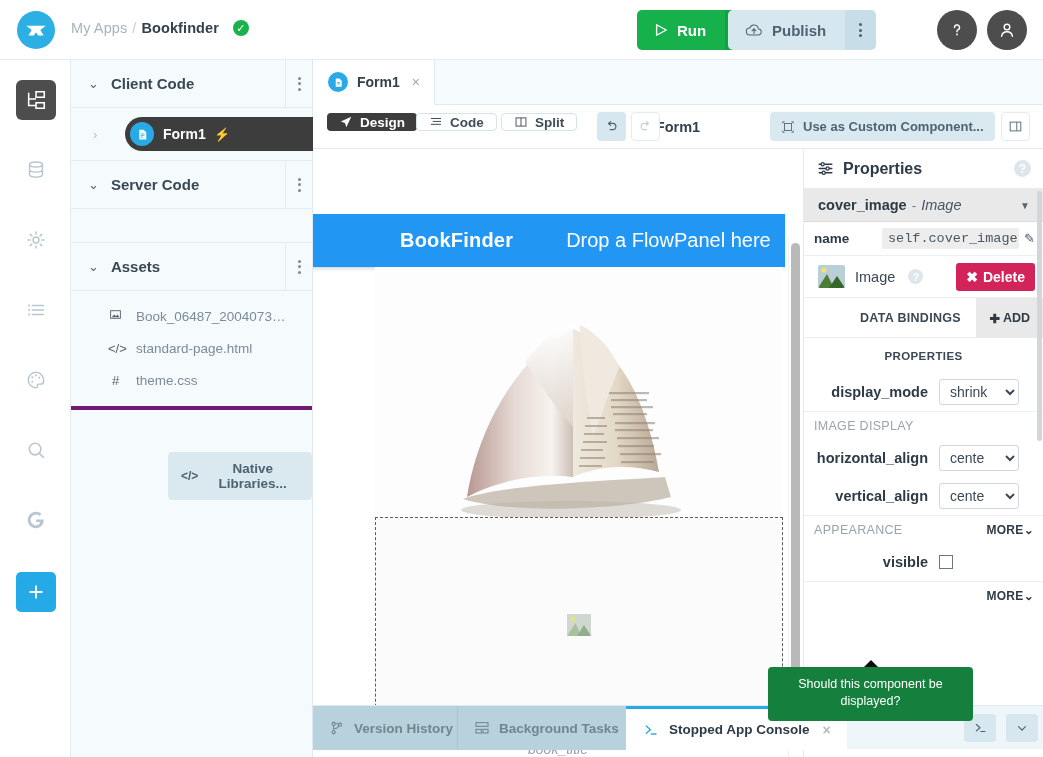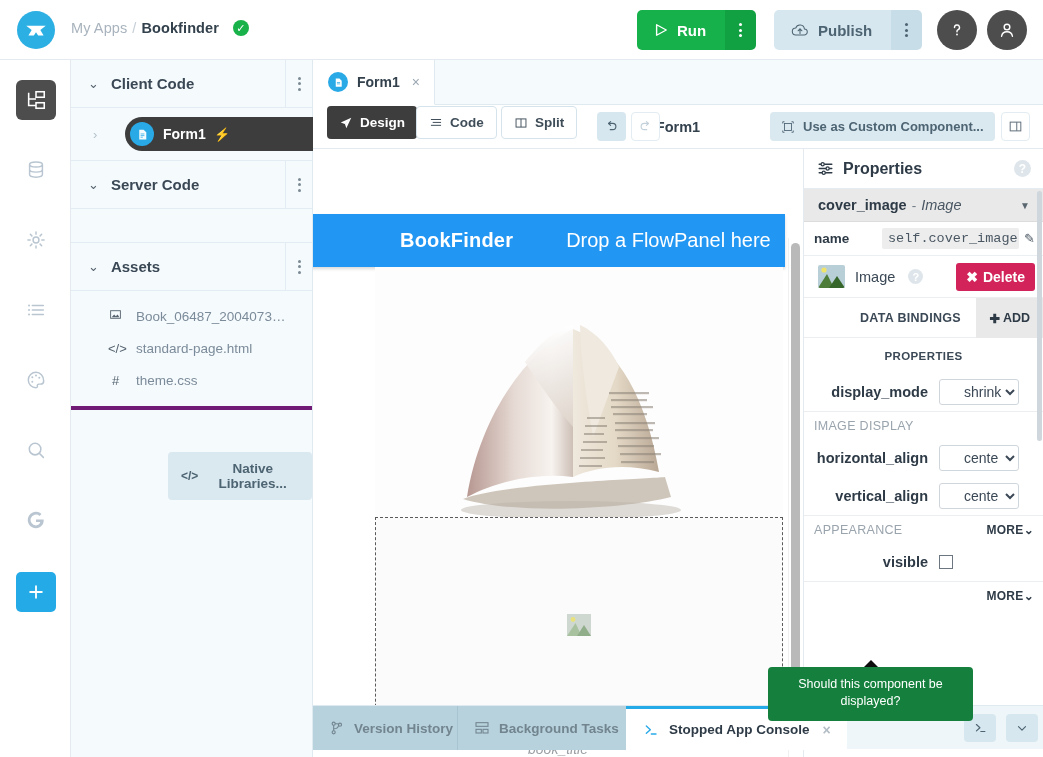--- a/index.html
+++ b/index.html
@@ -46,21 +46,21 @@
   #run-btn {
     background: #17b14b; color: #fff; font-weight: bold; font-size: 15px;
     display: flex; align-items: center; gap: 9px;
     padding: 0 19px 0 17px; border: none; cursor: pointer;
   }
   #run-more {
     background: #11a143; width: 31px; border: none; cursor: pointer;
     display: flex; align-items: center; justify-content: center;
   }
   #publish-group {
-    position: absolute; left: 774px; top: 10px; height: 40px;
+    position: absolute; left: 728px; top: 10px; height: 40px;
     display: flex; border-radius: 5px; overflow: hidden;
   }
   #publish-btn {
     background: #d7e7ef; color: #4d6472; font-weight: bold; font-size: 15px;
     display: flex; align-items: center; gap: 9px;
     padding: 0 19px 0 17px; border: none; cursor: pointer;
   }
   #publish-more {
     background: #c7dde8; width: 31px; border: none; cursor: pointer;
     display: flex; align-items: center; justify-content: center;
@@ -151,21 +151,21 @@
     display: flex; align-items: center; justify-content: center; color: #fff;
   }
   #tab-form1 .tlbl { font-weight: bold; font-size: 14px; color: #33414d; }
   #tab-form1 .tclose { color: #9aa7b2; font-size: 14px; margin-left: 3px; }
 
   #toolbar {
     position: absolute; left: 0; top: 45px; width: 730px; height: 44px;
     background: #ffffff; border-bottom: 1px solid #e4eaef;
   }
   .seg {
-    position: absolute; top: 1px; height: 33px; border-radius: 4px;
+    position: absolute; top: 8px; height: 18px; border-radius: 4px;
     display: flex; align-items: center; gap: 7px; padding: 0 12px;
     font-weight: bold; font-size: 13.5px; cursor: pointer;
   }
   #seg-design { left: 14px; background: #3d3d3d; color: #ffffff; }
   #seg-code   { left: 103px; background: #fff; color: #3f4d59; border: 1px solid #d5e3ec; }
   #seg-split  { left: 188px; background: #fff; color: #3f4d59; border: 1px solid #d5e3ec; }
   .icobtn {
     position: absolute; top: 7px; width: 29px; height: 29px; border-radius: 4px;
     display: flex; align-items: center; justify-content: center; cursor: pointer; font-size: 15px;
   }
@@ -300,21 +300,21 @@
     position: absolute; right: 9px; font-weight: bold; font-size: 12px; color: #2e3b47; cursor: pointer;
   }
   .frow { display: flex; align-items: center; height: 38px; padding-right: 8px; }
   .frow .flabel {
     width: 135px; text-align: right; padding-right: 11px;
     font-weight: bold; font-size: 14.5px; color: #2e3b47;
   }
   .ctrl-wrap { flex: 1; display: flex; align-items: center; }
   .fselect {
     width: 80px; height: 26px; border: 1px solid #cfd6dc; border-radius: 3px;
-    background: #fff; font-size: 14px; color: #3b4855; padding-left: 20px;
+    background: #fff; font-size: 14px; color: #3b4855; padding-left: 6px;
     font-family: "Liberation Sans", sans-serif; cursor: pointer;
   }
   #source-input {
     width: 52px; height: 26px; border: 1px solid #cfd6dc; border-radius: 2px; background: #fff;
   }
   #source-upload {
     width: 22px; height: 22px; border-radius: 50%; background: #3d3d3d; color: #fff;
     display: flex; align-items: center; justify-content: center; margin-left: 13px;
     cursor: pointer; font-size: 12px;
   }

